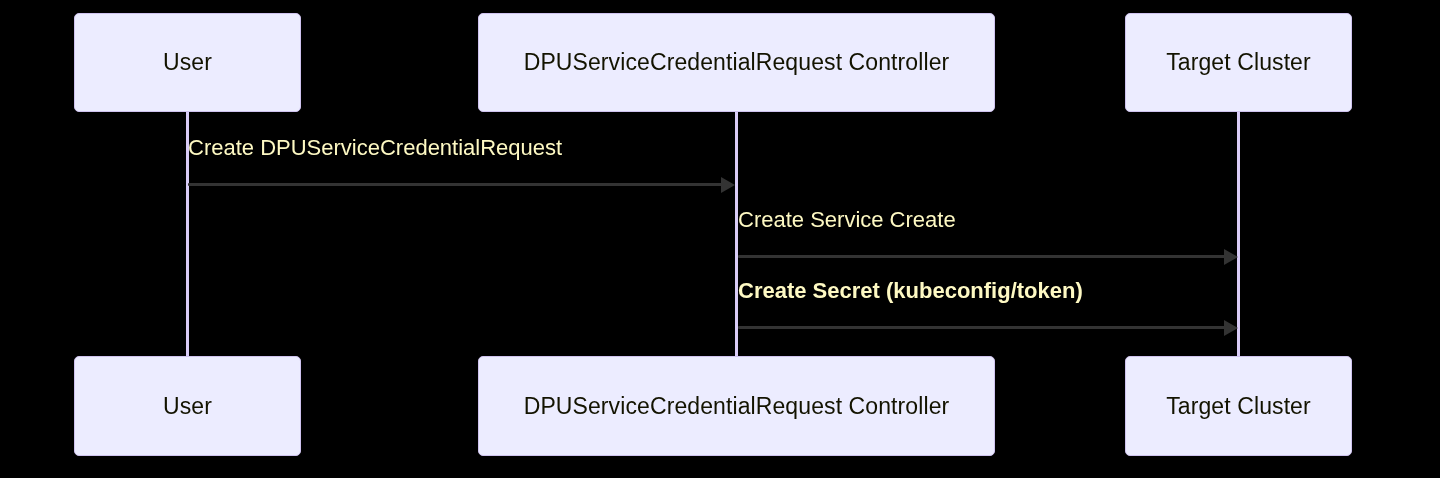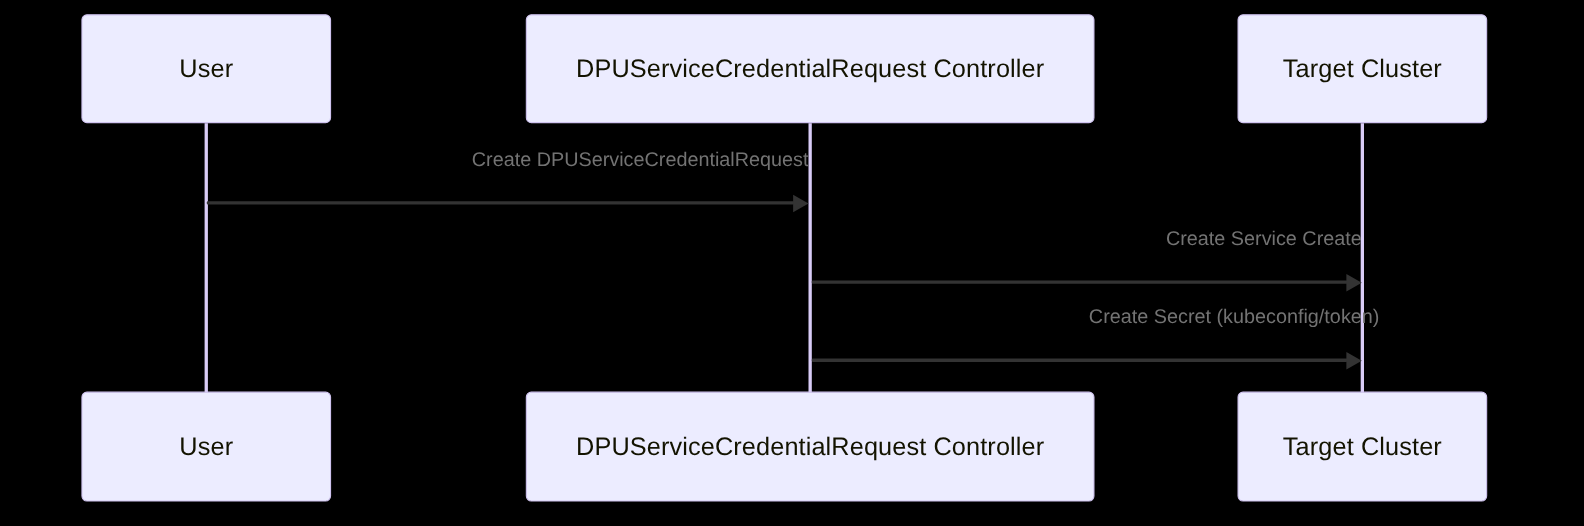--- a/index.html
+++ b/index.html
@@ -65,23 +65,23 @@
     top: -6.5px;
     width: 0;
     height: 0;
     border-top: 8px solid transparent;
     border-bottom: 8px solid transparent;
     border-left: 14px solid #333333;
   }
   .message .msg-label {
     position: absolute;
     top: -48px;
-    text-align: right;
-    color: #737373;
-    font-size: 18px;
+    text-align: left;
+    color: #fef9c3;
+    font-size: 22px;
     font-family: "Liberation Sans", sans-serif;
     font-weight: 400;
     white-space: nowrap;
   }
 </style>
 </head>
 <body>
 
 <div id="diagram">
 
@@ -101,21 +101,21 @@
     <div class="msg-arrowhead" style="left:533px;"></div>
   </div>
 
   <div class="message" style="left:738px; top:255px; width:500px;">
     <div class="msg-label" style="left:0; width:500px;">Create Service Create</div>
     <div class="msg-line" style="width:487px;"></div>
     <div class="msg-arrowhead" style="left:486px;"></div>
   </div>
 
   <div class="message" style="left:738px; top:326px; width:500px;">
-    <div class="msg-label" style="left:16px; width:500px;">Create Secret (kubeconfig/token)</div>
+    <div class="msg-label" style="left:0; width:500px;font-weight:bold;">Create Secret (kubeconfig/token)</div>
     <div class="msg-line" style="width:487px;"></div>
     <div class="msg-arrowhead" style="left:486px;"></div>
   </div>
 
   <div class="actor-box" style="left:74px; top:356px; width:227px; height:100px;">User</div>
 
   <div class="actor-box" style="left:478px; top:356px; width:517px; height:100px;">DPUServiceCredentialRequest Controller</div>
 
   <div class="actor-box" style="left:1125px; top:356px; width:227px; height:100px;">Target Cluster</div>
 

